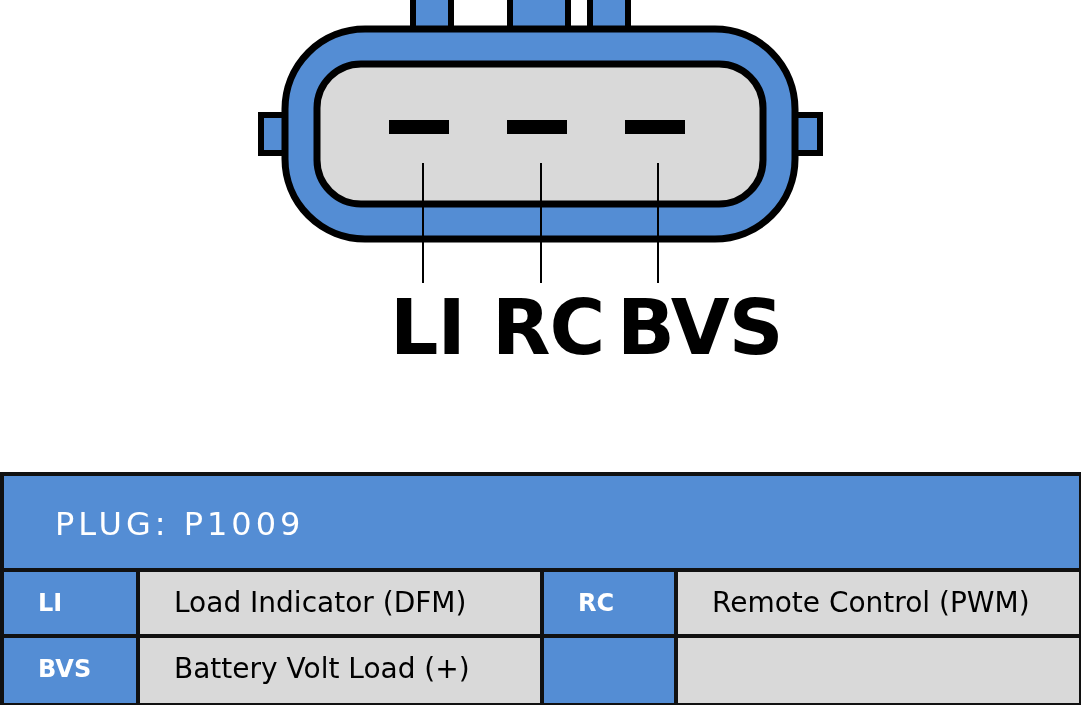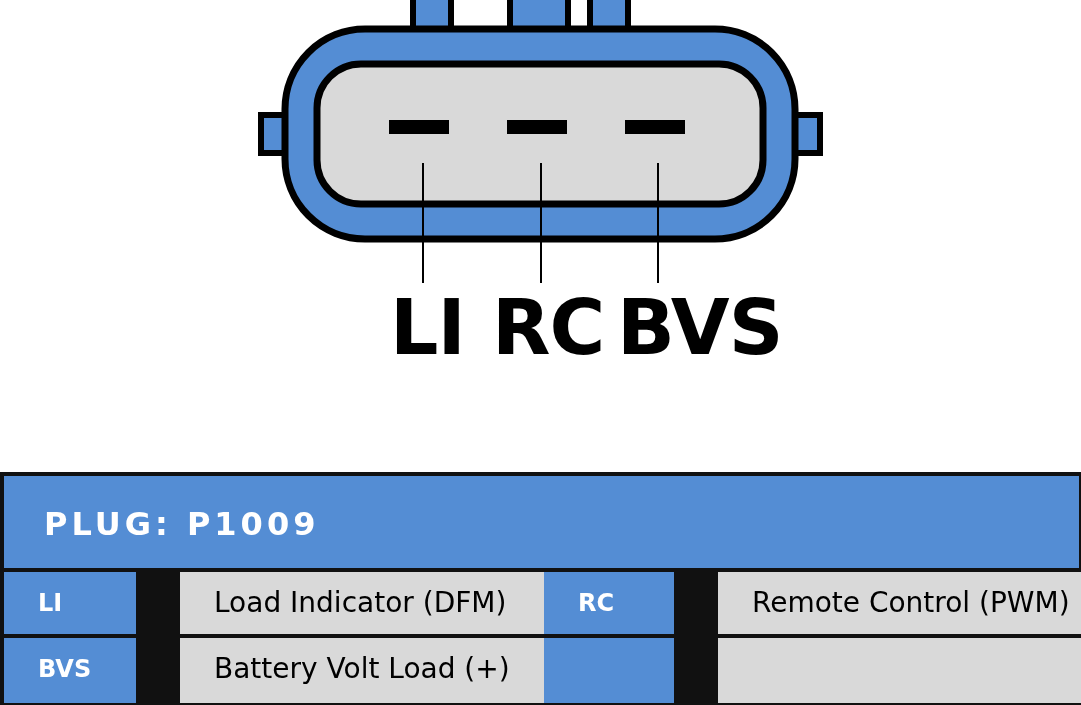--- a/index.html
+++ b/index.html
@@ -4,25 +4,25 @@
 <style>
   html, body { margin:0; padding:0; background:#ffffff; }
   body { width:1081px; height:705px; position:relative; overflow:hidden;
          font-family:"DejaVu Sans", sans-serif; }
   #connector { position:absolute; left:0; top:0; }
   .pin-label { position:absolute; top:288px; font-size:76px; font-weight:bold;
                color:#000; line-height:80px; letter-spacing:-1px; }
   #table { position:absolute; left:0; top:472px; width:1079px; height:231px;
            border:2px solid #111; background:#111; box-sizing:content-box; }
   .hdr { position:absolute; left:2px; top:2px; width:1075px; height:92px;
-         background:#548dd4; color:#fff; font-weight:bold; font-size:32px;
-         letter-spacing:4px; box-sizing:border-box; padding-left:40px; line-height:96px; }
+         background:#548dd4; color:#fff; font-weight:normal; font-size:32px;
+         letter-spacing:4px; box-sizing:border-box; padding-left:51px; line-height:96px; }
   .cell { position:absolute; box-sizing:border-box; font-size:28px; line-height:62px; }
   .code { background:#548dd4; color:#fff; font-size:24px; font-weight:bold; padding-left:34px; }
-  .desc { background:#d9d9d9; color:#000; padding-left:34px;margin-left:40px; }
+  .desc { background:#d9d9d9; color:#000; padding-left:34px; }
 </style>
 </head>
 <body>
 
 <svg id="connector" width="1081" height="290">
 
   <rect x="413" y="-4" width="38" height="36" fill="#548dd4" stroke="#000" stroke-width="6"></rect>
   <rect x="510" y="-4" width="58" height="36" fill="#548dd4" stroke="#000" stroke-width="6"></rect>
   <rect x="590" y="-4" width="38" height="36" fill="#548dd4" stroke="#000" stroke-width="6"></rect>
 

